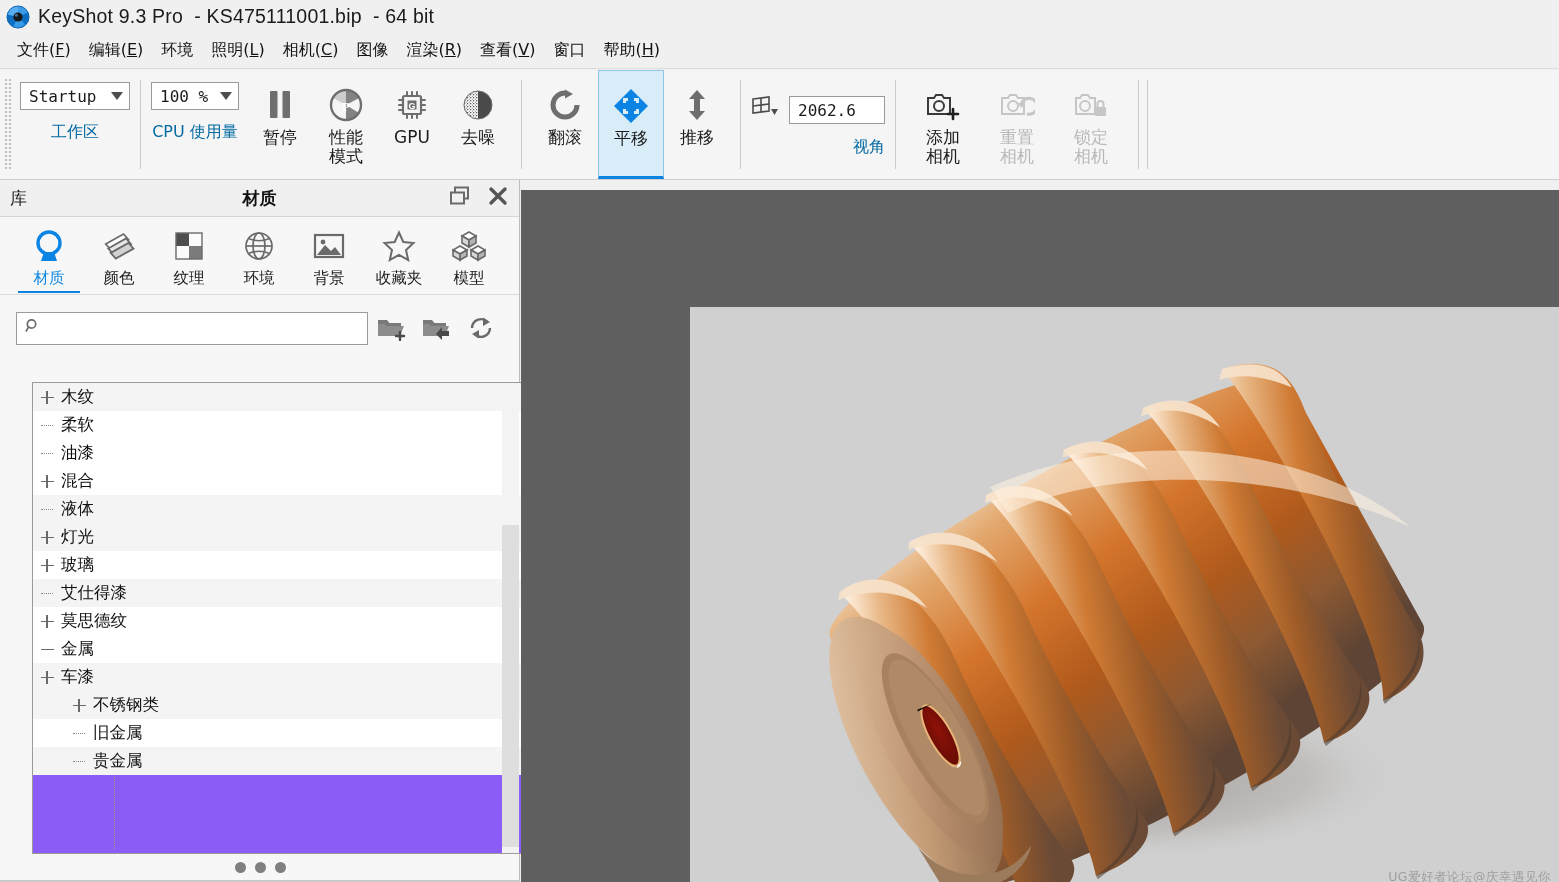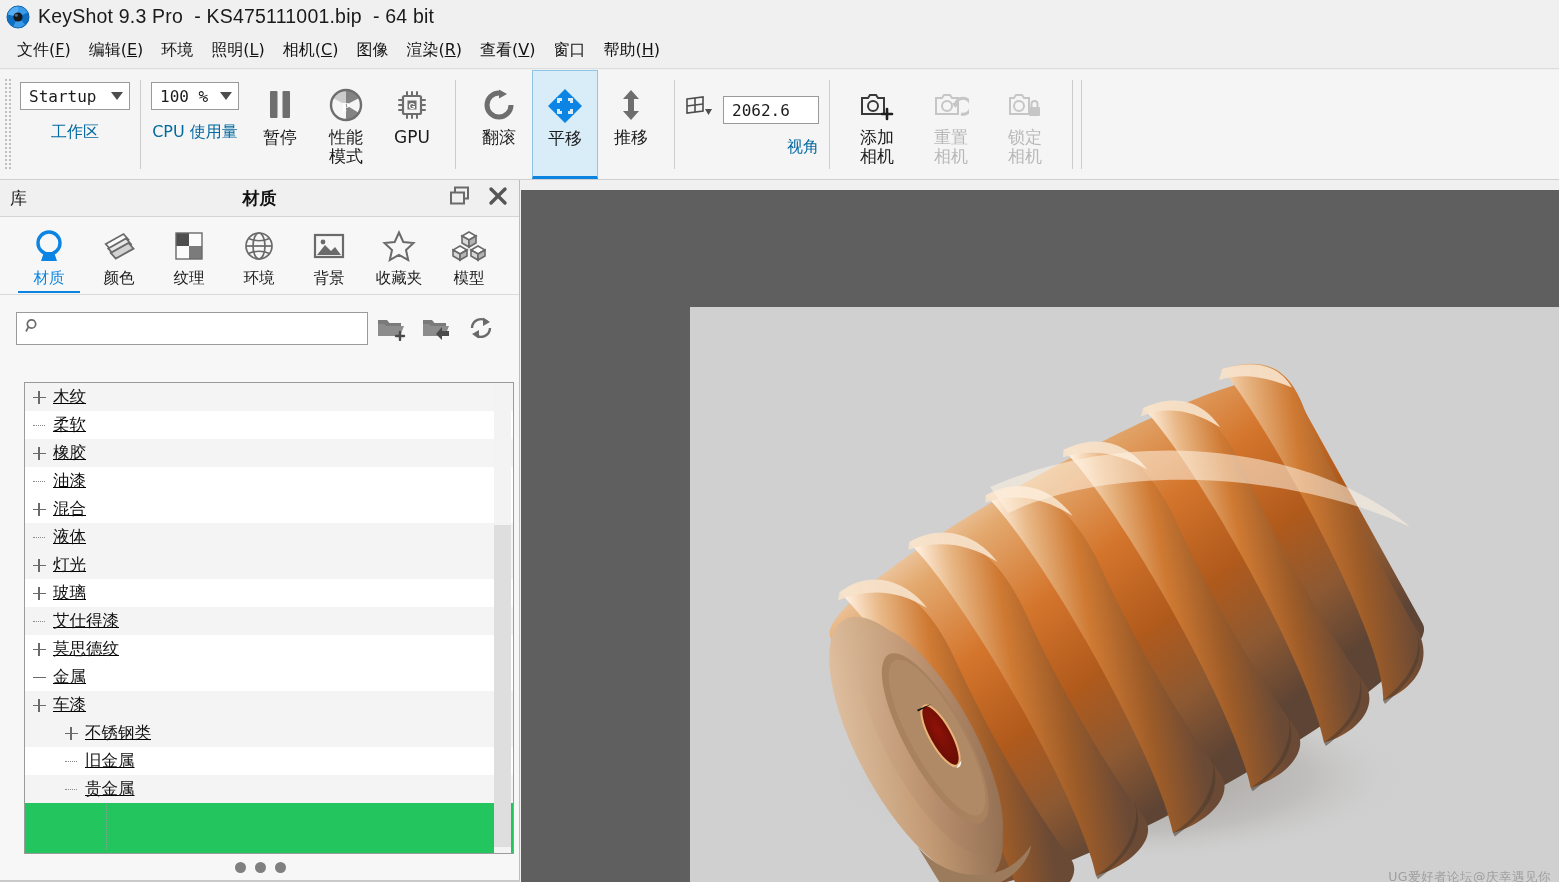--- a/index.html
+++ b/index.html
@@ -105,22 +105,22 @@
     display: flex; align-items: center; padding: 0 8px; gap: 6px;
   }
   .searchbox input {
     border: 0; outline: 0; flex: 1; font-size: 14px; color: #222; background: transparent;
     font-family: "DejaVu Sans", sans-serif;
   }
   .srch-btn { width: 46px; height: 40px; display: flex; align-items: center; justify-content: center;
               cursor: default; }
 
   .tree-wrap {
-    position: absolute; left: 24px; top: 202px; width: 490px; height: 472px;
-    border: 1px solid #9b9b9b; background: #22c55e; overflow: hidden; text-decoration: underline;
+    position: absolute; left: 32px; top: 202px; width: 490px; height: 472px;
+    border: 1px solid #9b9b9b; background: #8b5cf6; overflow: hidden;
   }
   .tree { position: relative; width: 100%; height: 100%; }
   .trow { height: 28px; display: flex; align-items: center; font-size: 16.5px; color: #111;
           font-family: "DejaVu Sans", sans-serif; position: relative; }
   .trow.odd  { background: #f4f4f4; }
   .trow.even { background: #ffffff; }
   .trow .tw { width: 28px; display: flex; align-items: center; justify-content: center; flex: 0 0 28px; }
   .trow.lvl2 { padding-left: 32px; }
   .pm { width: 13px; height: 13px; position: relative; }
   .pm::before { content:""; position:absolute; left:0; top:6px; width:13px; height:1.6px; background:#6a6a6a; }
@@ -256,20 +256,43 @@
                 <line x1="4" y1="22" x2="8" y2="22"></line>
               <line x1="26" y1="12" x2="30" y2="12"></line>
                 <line x1="26" y1="17" x2="30" y2="17"></line>
                 <line x1="26" y1="22" x2="30" y2="22"></line>
             </g>
           </svg>
         </div>
         <div class="lab">GPU</div>
       </div>
 
+      <div class="tb-btn">
+        <div class="ic">
+          <svg width="34" height="34" viewBox="0 0 34 34">
+            <defs>
+              <clipPath id="halfR">
+                  <rect x="17" y="0" width="17" height="34"></rect>
+                </clipPath>
+              <clipPath id="halfL">
+                  <rect x="0" y="0" width="17" height="34"></rect>
+                </clipPath>
+              <pattern id="noise" width="3" height="3" patternUnits="userSpaceOnUse">
+                <rect width="3" height="3" fill="#ffffff"></rect>
+                <rect x="0" y="0" width="1.3" height="1.3" fill="#5c5c5c"></rect>
+                <rect x="1.8" y="1.7" width="1.1" height="1.1" fill="#8a8a8a"></rect>
+              </pattern>
+            </defs>
+            <circle cx="17" cy="17" r="14" fill="url(#noise)" clip-path="url(#halfL)"></circle>
+            <circle cx="17" cy="17" r="14" fill="#4a4a4a" clip-path="url(#halfR)"></circle>
+            <circle cx="17" cy="17" r="14" fill="none" stroke="#6e6e6e" stroke-width="1"></circle>
+          </svg>
+        </div>
+        <div class="lab">去噪</div>
+      </div>
     </div>
 
     <div class="tb-sep"></div>
 
     <div class="tb-group">
       <div class="tb-btn">
         <div class="ic">
           <svg width="34" height="34" viewBox="0 0 34 34">
             <path d="M17 5 A12 12 0 1 0 29 17" fill="none" stroke="#6e6e6e" stroke-width="5" stroke-linecap="butt"></path>
             <path d="M17 1.5 L17 10.5 L25 6 Z" fill="#6e6e6e"></path>
@@ -555,26 +578,20 @@
           <span class="tw">
               <span class="pm plus"></span>
             </span>
           <span>木纹</span>
         </div>
         <div class="trow even">
           <span class="tw">
               <span class="leafdash"></span>
             </span>
           <span>柔软</span>
-        </div>
-        <div class="trow odd">
-          <span class="tw">
-              <span class="pm plus"></span>
-            </span>
-          <span>橡胶</span>
         </div>
         <div class="trow even">
           <span class="tw">
               <span class="leafdash"></span>
             </span>
           <span>油漆</span>
         </div>
         <div class="trow even">
           <span class="tw">
               <span class="pm plus"></span>

